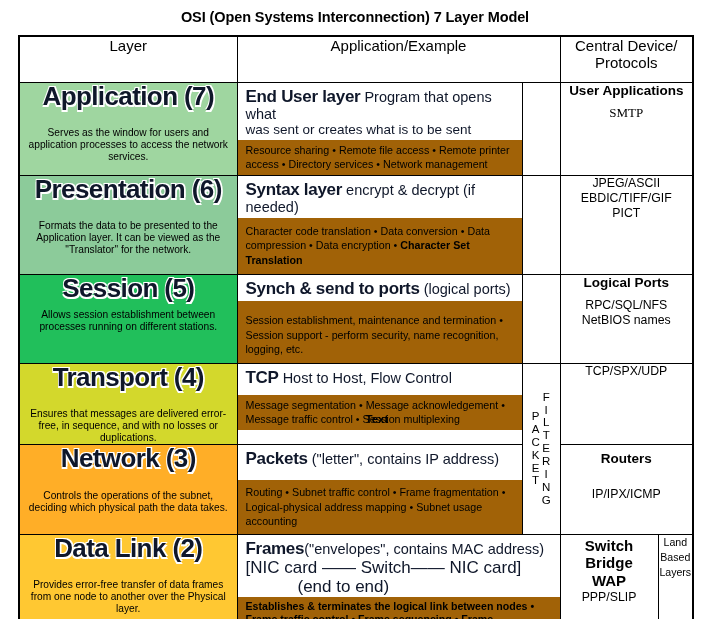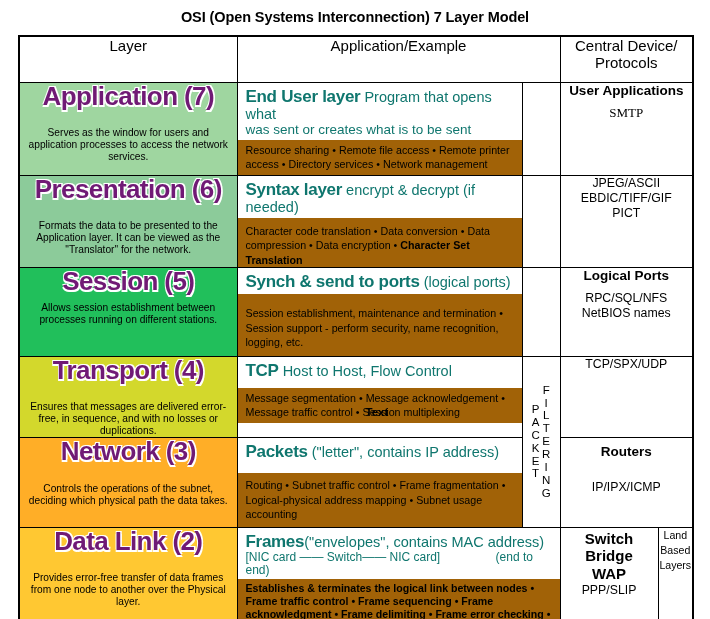--- a/index.html
+++ b/index.html
@@ -55,21 +55,21 @@
     height: 46px;
     vertical-align: middle;
     line-height: 1.15;
   }
 
   
   .layer-cell { text-align: center; padding: 1px 4px 3px 4px; }
   .layer-title {
     font-size: 26px;
     font-weight: bold;
-    color: #701a75;
+    color: #0f172a;
     line-height: 1.02;
     letter-spacing: -0.6px;
     text-shadow:
        1.5px 1.5px 0 #ffffff,
       -0.8px -0.8px 0 #ffffff,
        1.5px -0.8px 0 #ffffff,
       -0.8px 1.5px 0 #ffffff;
     white-space: nowrap;
   }
   .layer-title .num { font-weight: bold; }
@@ -79,21 +79,21 @@
     line-height: 1.18;
     margin-top: 18px;
     padding: 0 4px;
   }
 
   
   .app-cell { padding: 0; }
   .app-main {
     padding: 4px 6px 3px 8px;
     font-size: 14.5px;
-    color: #0f766e;
+    color: #0f172a;
     line-height: 1.12;
     background: #fff;
   }
   .app-main b { font-size: 17px; font-weight: bold; letter-spacing: -0.3px; }
   .app-main .sub2 { font-size: 13.5px; display: block; }
   .app-sub {
     background: #a16207;
     padding: 3px 6px 3px 8px;
     font-size: 10.7px;
     color: #000;
@@ -217,21 +217,21 @@
             <span>Presentation</span>
             <span class="num">(6)</span>
           </div>
           <div class="layer-desc">Formats the data to be presented to the Application layer. It can be viewed as the "Translator" for the network.</div>
         </td>
         <td class="app-cell">
           <div class="app-main">
             <b>Syntax layer</b>
             <span>encrypt &amp; decrypt (if needed)</span>
           </div>
-          <div class="app-sub" style="padding-top:6px;padding-bottom:0;">
+          <div class="app-sub" style="padding-top:6px;padding-bottom:7px;">
             <span>Character code translation • Data conversion • Data compression • Data encryption • </span><b>Character Set Translation</b>
           </div>
         </td>
         <td></td>
         <td class="dev-cell" colspan="2">
           <div class="dev-proto">JPEG/ASCII</div>
           <div class="dev-proto">EBDIC/TIFF/GIF</div>
           <div class="dev-proto">PICT</div>
         </td>
       </tr>
@@ -336,21 +336,21 @@
         <td class="layer-cell bg-dl">
           <div class="layer-title">
             <span>Data Link</span>
             <span class="num">(2)</span>
           </div>
           <div class="layer-desc">Provides error-free transfer of data frames from one node to another over the Physical layer.</div>
         </td>
         <td class="app-cell" colspan="2">
           <div class="app-main" style="padding-bottom:1px;">
             <b>Frames</b><span>("envelopes", contains MAC address)</span>
-            <span class="sub2" style="font-size:12px;">
+            <span class="sub2" style="font-size:17px;">
               <span>[NIC card —— Switch—— NIC card]</span>
               <span style="padding-left:52px;">(end to end)</span>
             </span>
           </div>
           <div class="app-sub bold">Establishes &amp; terminates the logical link between nodes • Frame traffic control • Frame sequencing • Frame acknowledgment • Frame delimiting • Frame error checking • Media access control</div>
         </td>
         <td class="dev-cell" style="vertical-align:top;padding-top:2px;">
           <div class="dev-strong" style="font-size:15px;">Switch</div>
           <div class="dev-strong" style="font-size:15px;">Bridge</div>
           <div class="dev-strong" style="font-size:15px;">WAP</div>

